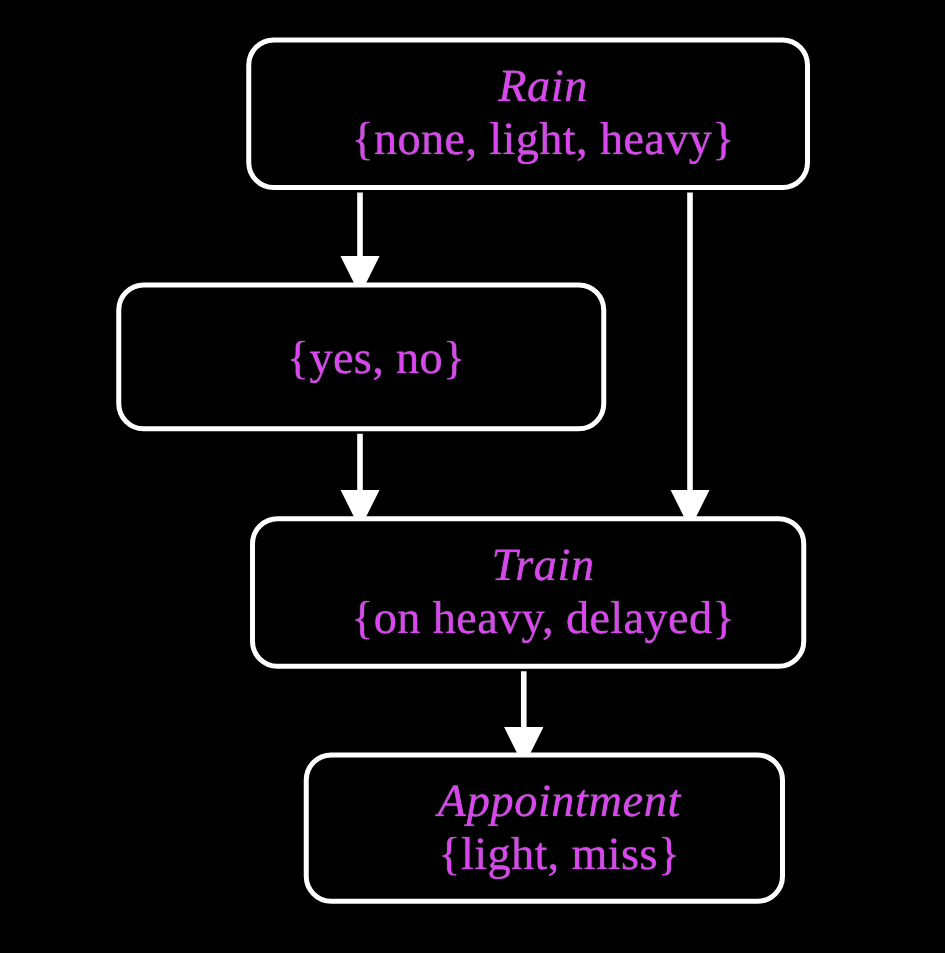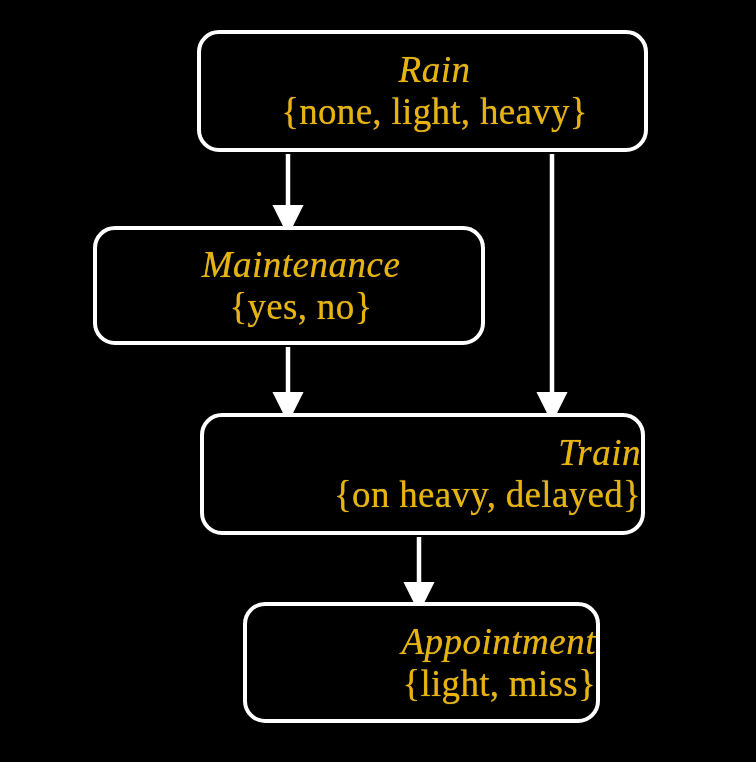--- a/index.html
+++ b/index.html
@@ -27,21 +27,21 @@
   .node {
     position: absolute;
     box-sizing: border-box;
     border: 4px solid #ffffff;
     border-radius: 22px;
     background: #000000;
     display: flex;
     flex-direction: column;
     align-items: center;
     justify-content: center;
-    color: #eab308;
+    color: #d946ef;
     text-align: center;
     line-height: 1.08;
     padding-left: 24px;
   }
   .node-title {
     font-style: italic;
     font-size: 37px;
     letter-spacing: 0.5px;
     white-space: nowrap;
     text-shadow: 0 0 1px rgba(255,255,255,0.55);
@@ -50,22 +50,22 @@
     font-size: 37px;
     letter-spacing: 0.3px;
     white-space: nowrap;
     margin-top: 2px;
     text-shadow: 0 0 1px rgba(255,255,255,0.55);
   }
 
   
   #node-rain        { left: 197px; top: 30px;  width: 451px; height: 122px; }
   #node-maintenance { left: 93px;  top: 226px; width: 392px; height: 119px; }
-  #node-train       { left: 200px; top: 413px; width: 445px; height: 122px; align-items: flex-end; }
-  #node-appointment { left: 243px; top: 602px; width: 357px; height: 121px; align-items: flex-end; }
+  #node-train       { left: 200px; top: 413px; width: 445px; height: 122px; }
+  #node-appointment { left: 243px; top: 602px; width: 385px; height: 121px; }
 </style>
 </head>
 <body>
 
 <div id="canvas">
 
   <svg class="edge-layer" viewBox="0 0 756 762" width="756" height="762">
     <defs>
       <marker id="arrowhead" markerWidth="7" markerHeight="7" refX="0.3" refY="3.5" orient="auto" markerUnits="strokeWidth">
         <path d="M 0 0 L 7 3.5 L 0 7 z" fill="#ffffff"></path>
@@ -80,21 +80,20 @@
 
     <line x1="419" y1="537" x2="419" y2="583" stroke="#ffffff" stroke-width="4.5" marker-end="url(#arrowhead)"></line>
   </svg>
 
   <div class="node" id="node-rain">
     <div class="node-title">Rain</div>
     <div class="node-domain">{none, light, heavy}</div>
   </div>
 
   <div class="node" id="node-maintenance">
-    <div class="node-title">Maintenance</div>
     <div class="node-domain">{yes, no}</div>
   </div>
 
   <div class="node" id="node-train">
     <div class="node-title">Train</div>
     <div class="node-domain">{on heavy, delayed}</div>
   </div>
 
   <div class="node" id="node-appointment">
     <div class="node-title">Appointment</div>

